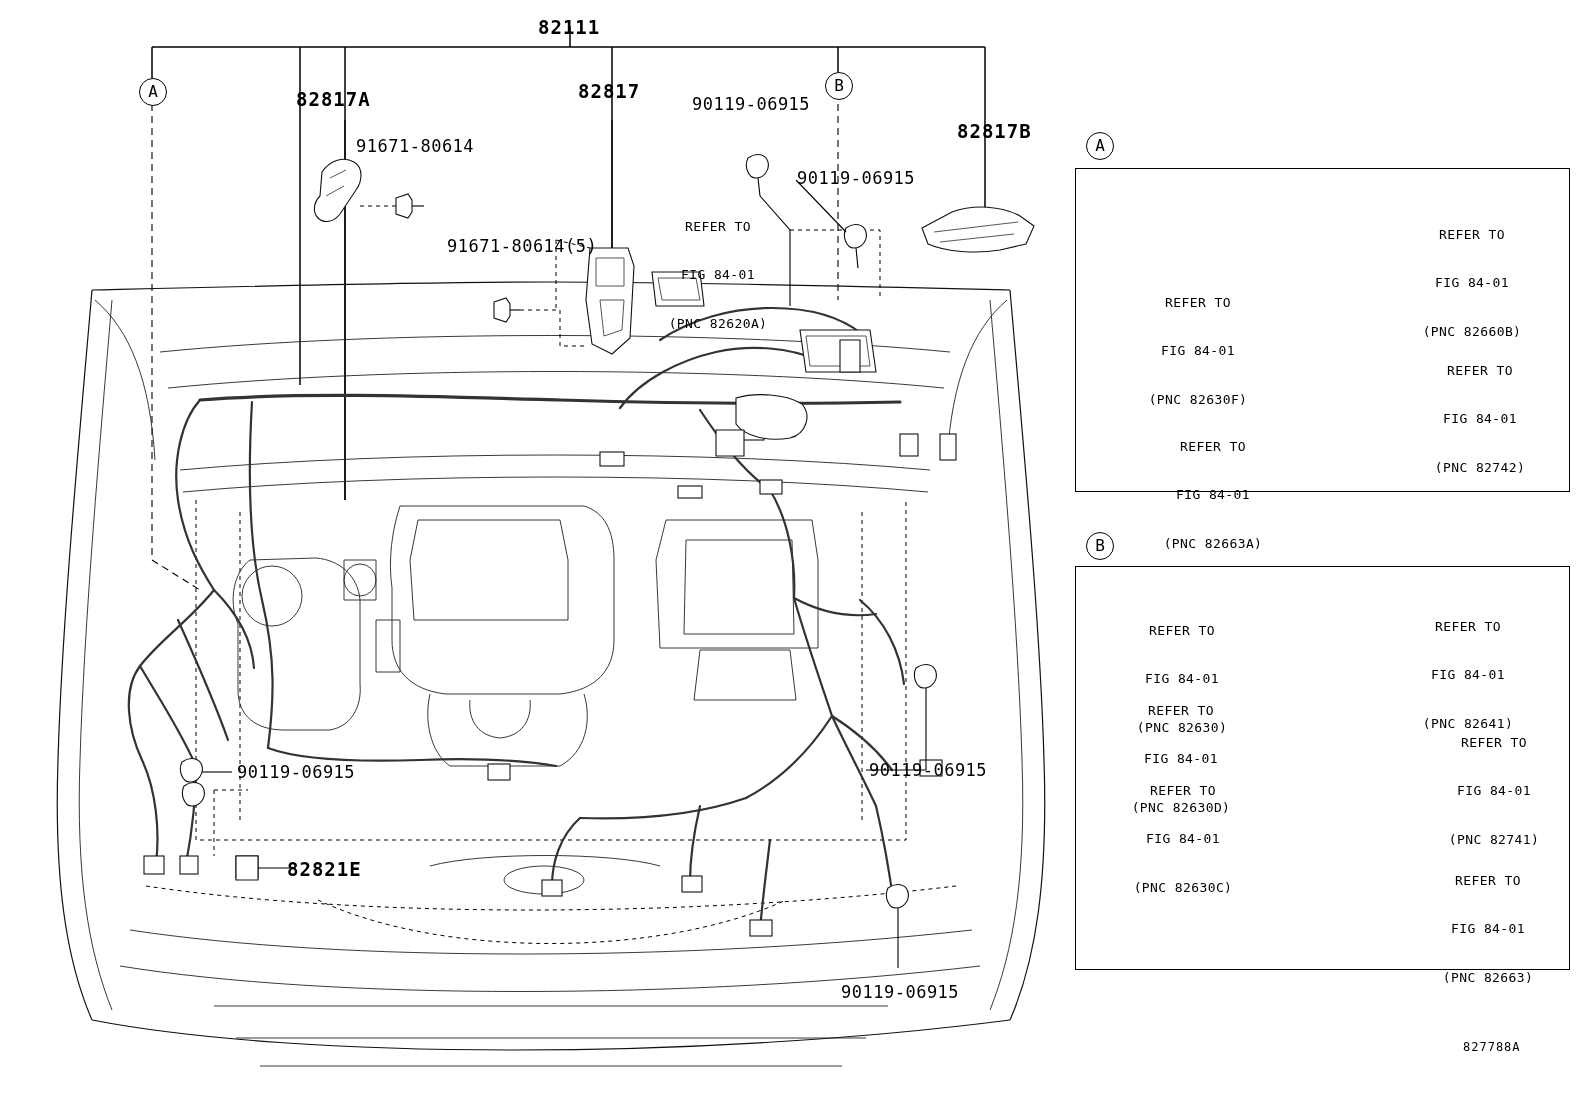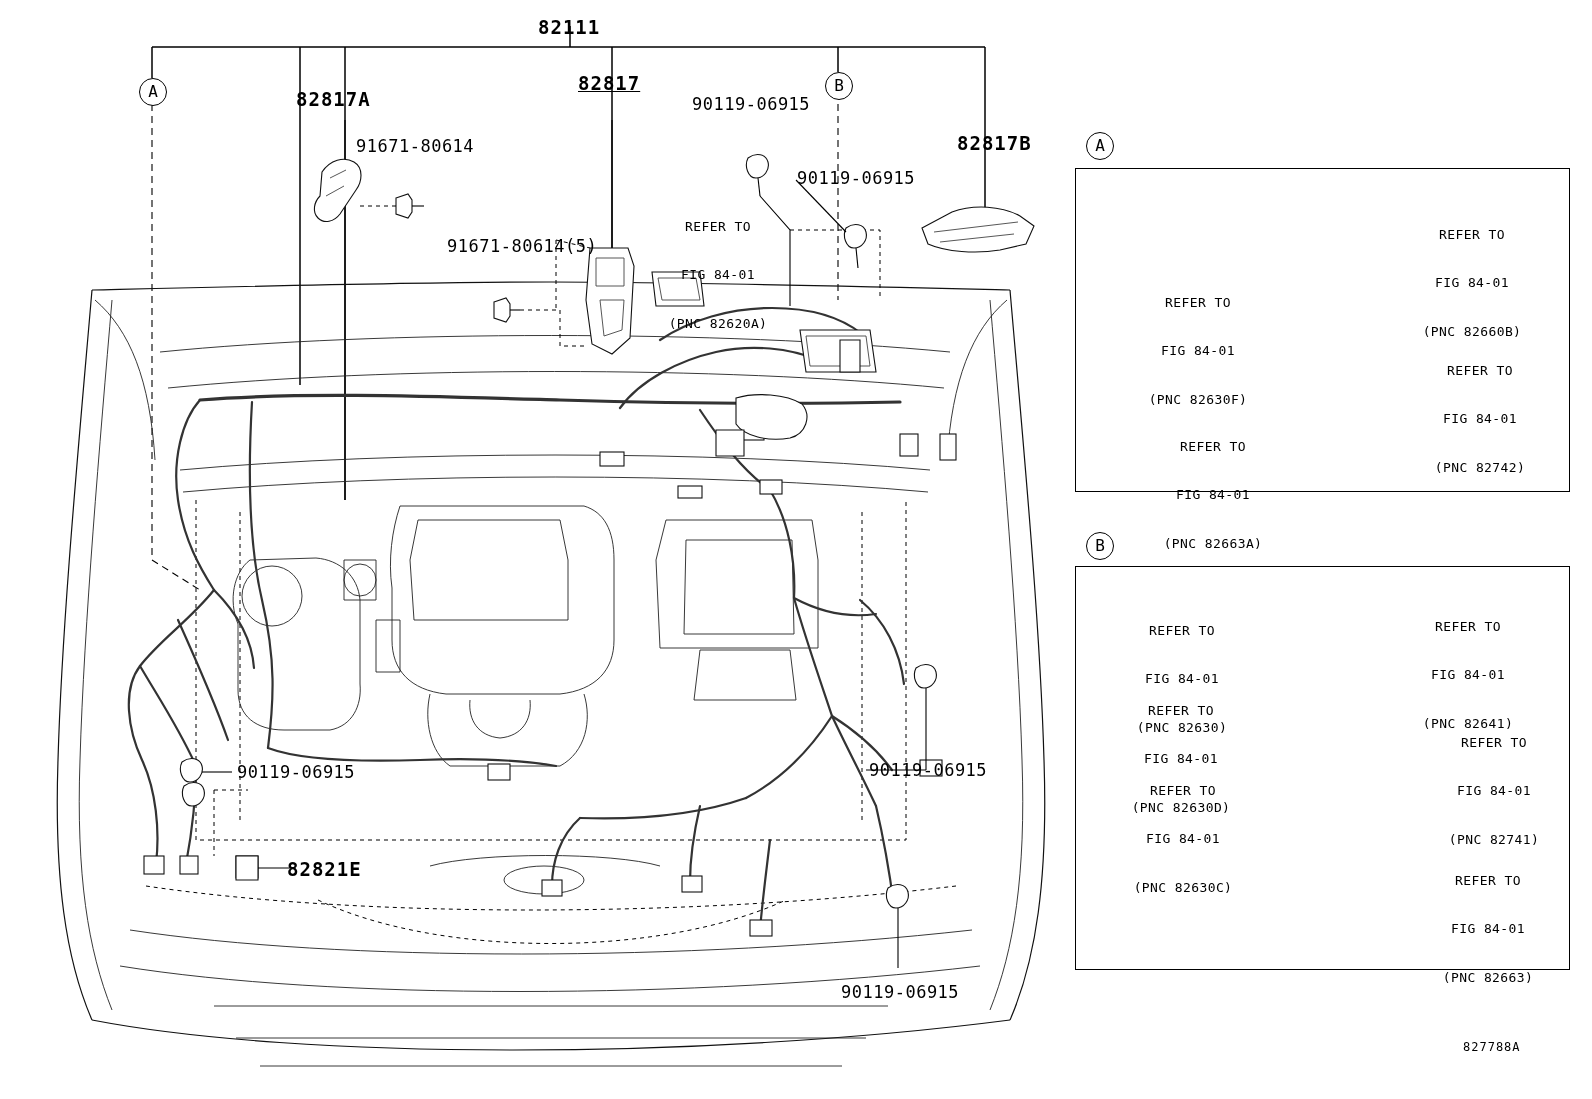--- a/index.html
+++ b/index.html
@@ -307,22 +307,22 @@
     <path class="ln thin" d="M1382 856 L1410 856"></path>
 
   </svg>
 
   <div class="lbl big" style="left:538px; top:16px;">82111</div>
 
   <div class="circ" style="left:139px; top:78px;">A</div>
   <div class="circ" style="left:825px; top:72px;">B</div>
 
   <div class="lbl big" style="left:296px; top:88px;">82817A</div>
-  <div class="lbl big" style="left:578px; top:72px;text-decoration:underline;">82817</div>
-  <div class="lbl big" style="left:957px; top:120px;margin-top:12px;">82817B</div>
+  <div class="lbl big" style="left:578px; top:80px;">82817</div>
+  <div class="lbl big" style="left:957px; top:120px;">82817B</div>
   <div class="lbl big" style="left:287px; top:858px;">82821E</div>
 
   <div class="lbl" style="left:356px; top:136px;">91671-80614</div>
   <div class="lbl" style="left:447px; top:236px;">91671-80614(5)</div>
 
   <div class="lbl" style="left:692px; top:94px;">90119-06915</div>
   <div class="lbl" style="left:797px; top:168px;">90119-06915</div>
   <div class="lbl" style="left:237px; top:762px;">90119-06915</div>
   <div class="lbl" style="left:869px; top:760px;">90119-06915</div>
   <div class="lbl" style="left:841px; top:982px;">90119-06915</div>

